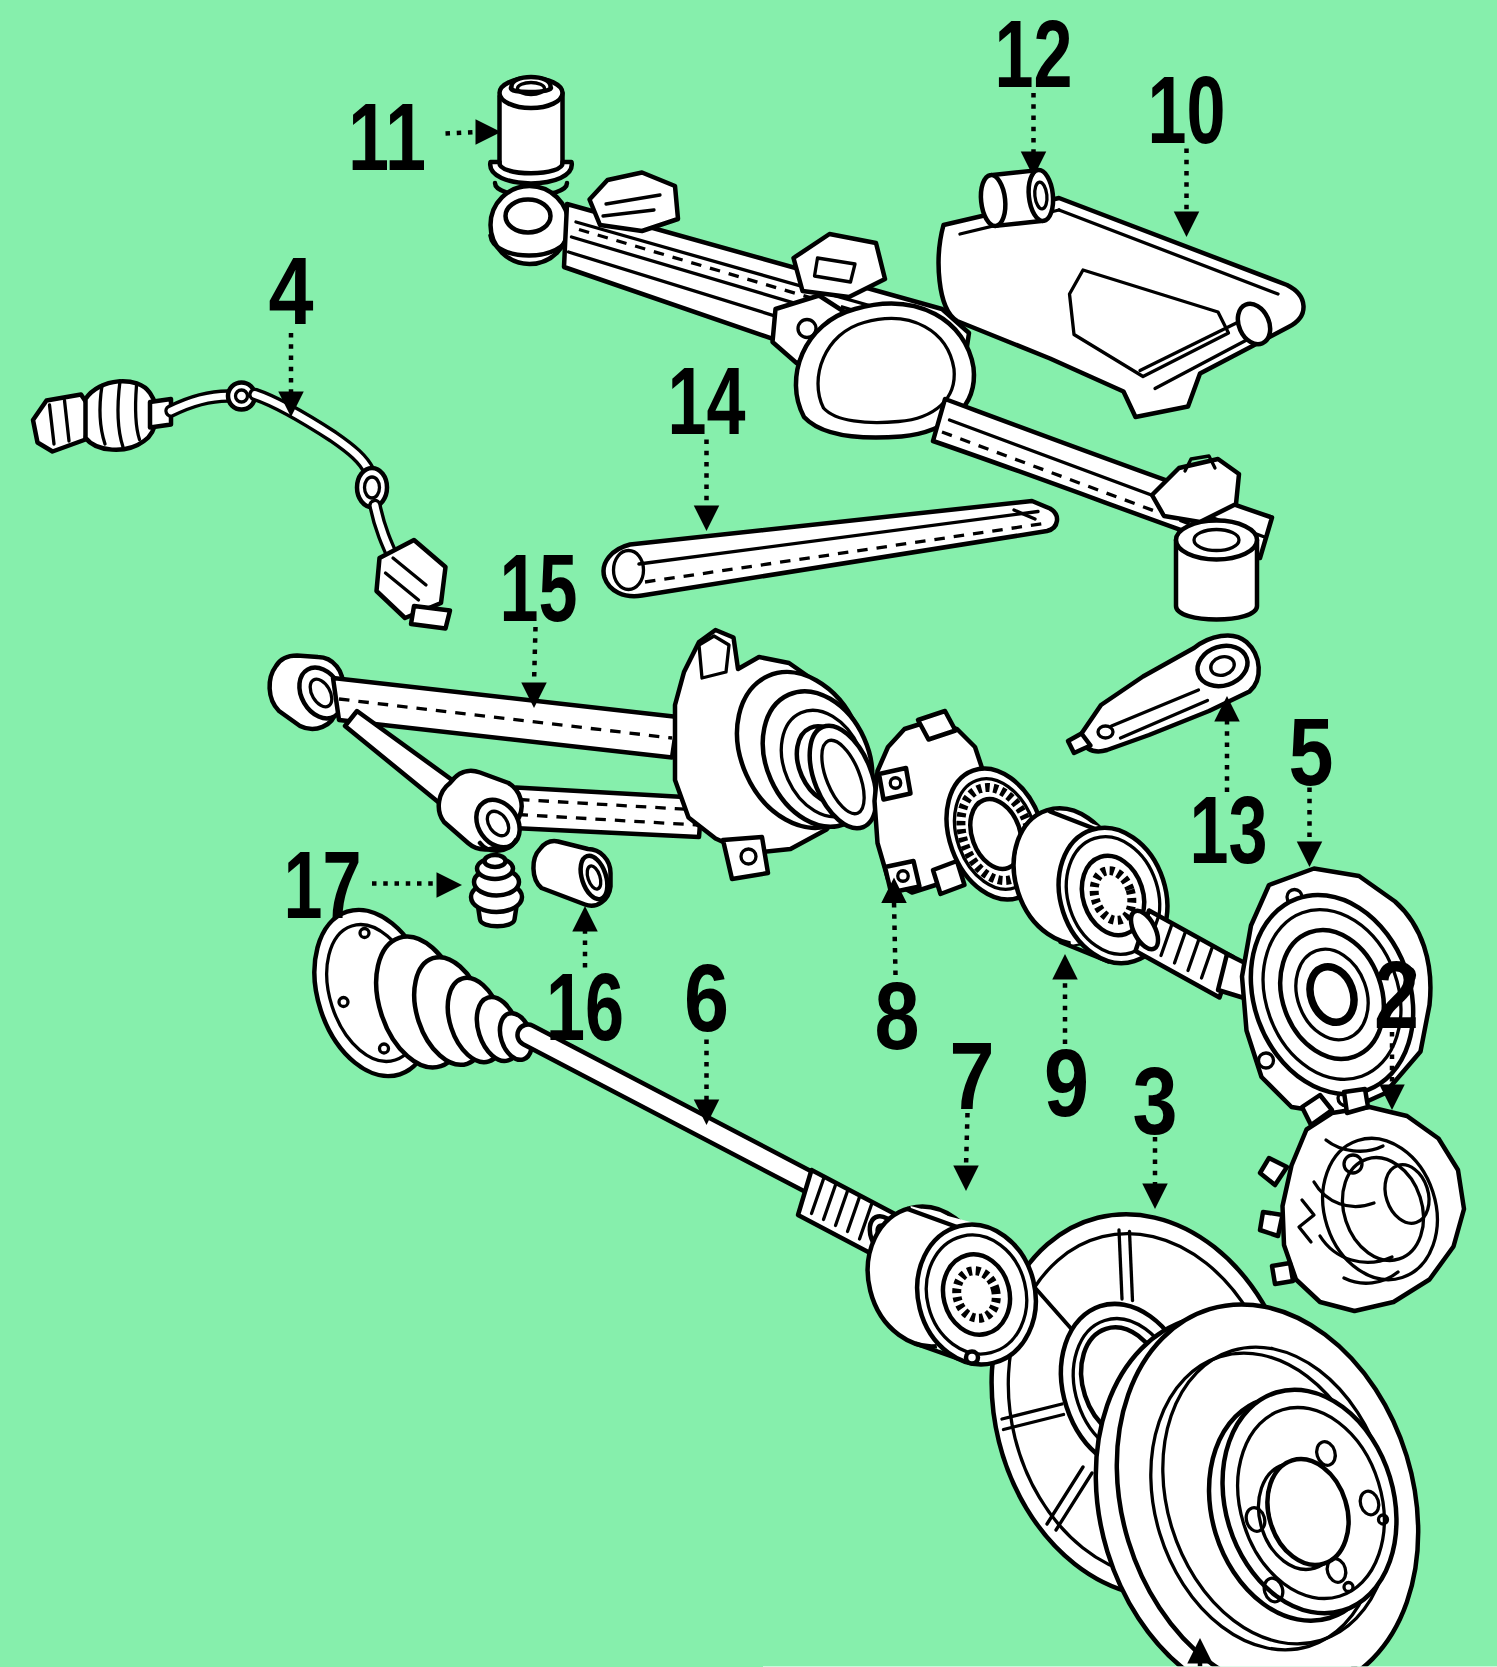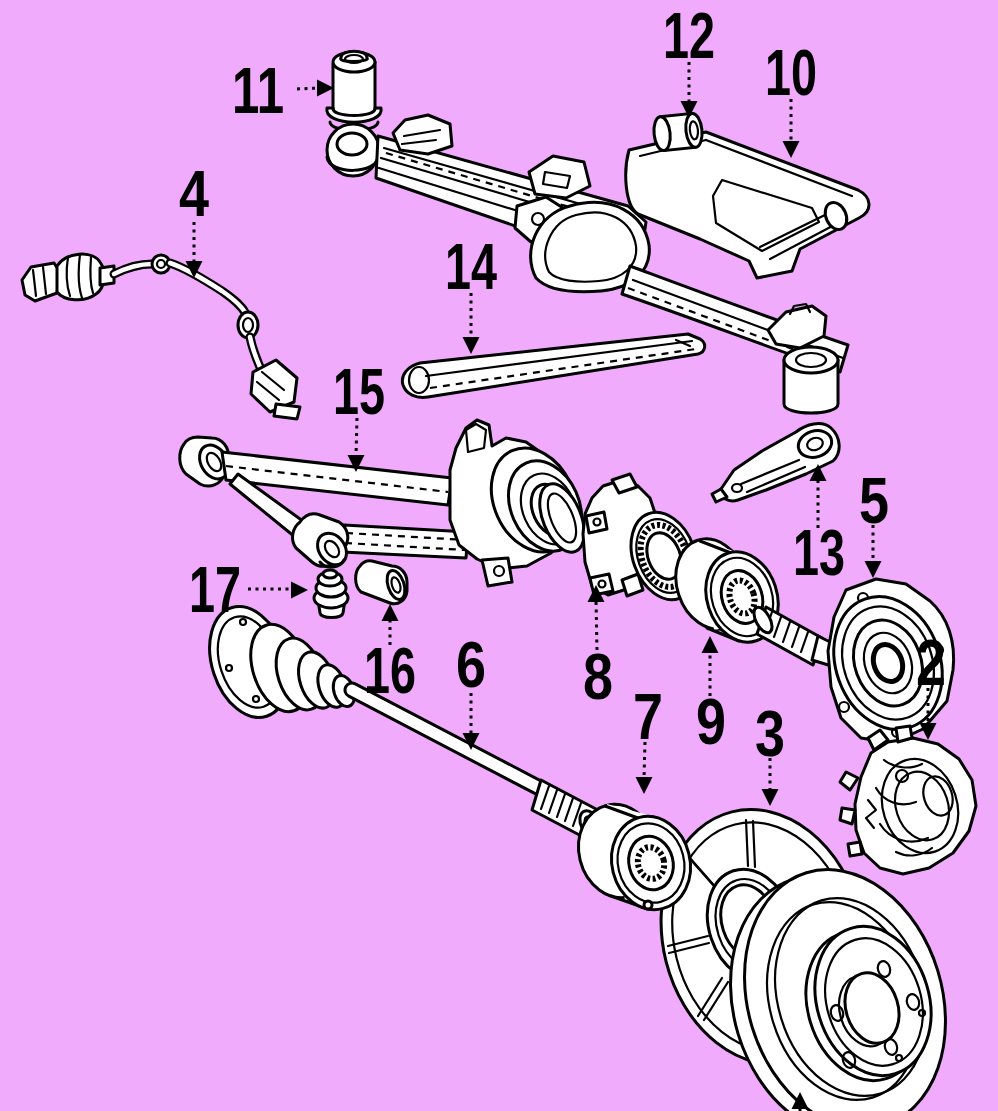--- a/index.html
+++ b/index.html
@@ -1,16 +1,16 @@
 <!DOCTYPE html>
 <html><head>
 <meta charset="utf-8">
 <style>
   html,body{margin:0;padding:0;background:#ffffff;}
-  #stage{position:relative;width:998px;height:1111px;background:#f0abfc;overflow:hidden;}
+  #stage{position:relative;width:998px;height:1111px;background:#86efac;overflow:hidden;}
   svg{display:block}
   .ln{fill:none;stroke:#000;stroke-width:3;stroke-linejoin:round;stroke-linecap:round}
   .solid{fill:#ffffff;stroke:#000;stroke-width:3;stroke-linejoin:round;stroke-linecap:round}
   .thin{fill:none;stroke:#000;stroke-width:2.2;stroke-linejoin:round;stroke-linecap:round}
   .dash{fill:none;stroke:#000;stroke-width:2.2;stroke-dasharray:7 6}
   .hatch{fill:none;stroke:#000;stroke-width:6;stroke-dasharray:3 2.5}
   .cableB{fill:none;stroke:#000;stroke-width:9;stroke-linecap:round}
   .cableW{fill:none;stroke:#fff;stroke-width:4.5;stroke-linecap:round}
   .callout-label{font-family:"Liberation Sans","DejaVu Sans",sans-serif;font-weight:700;font-size:64px;fill:#000;}
 </style>

